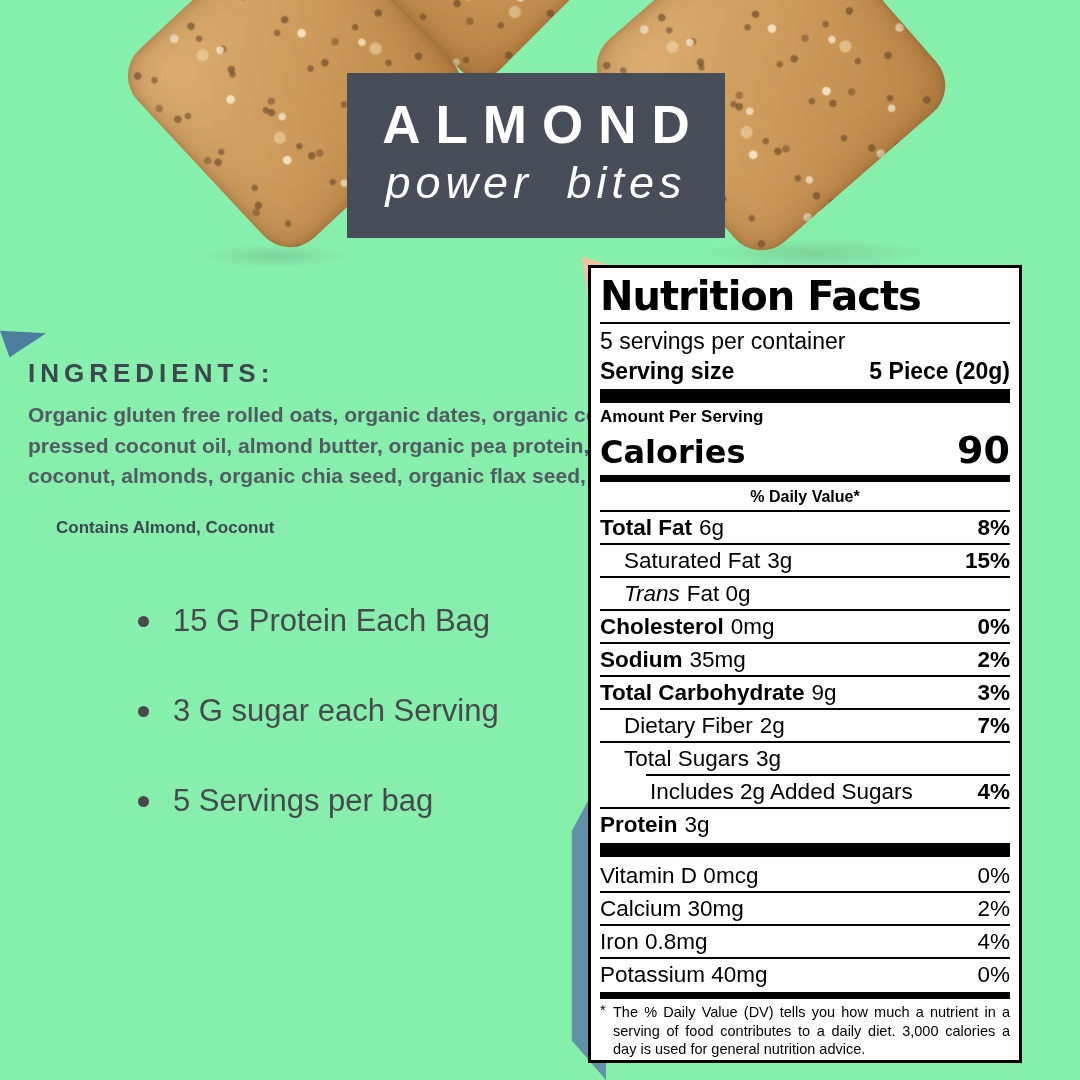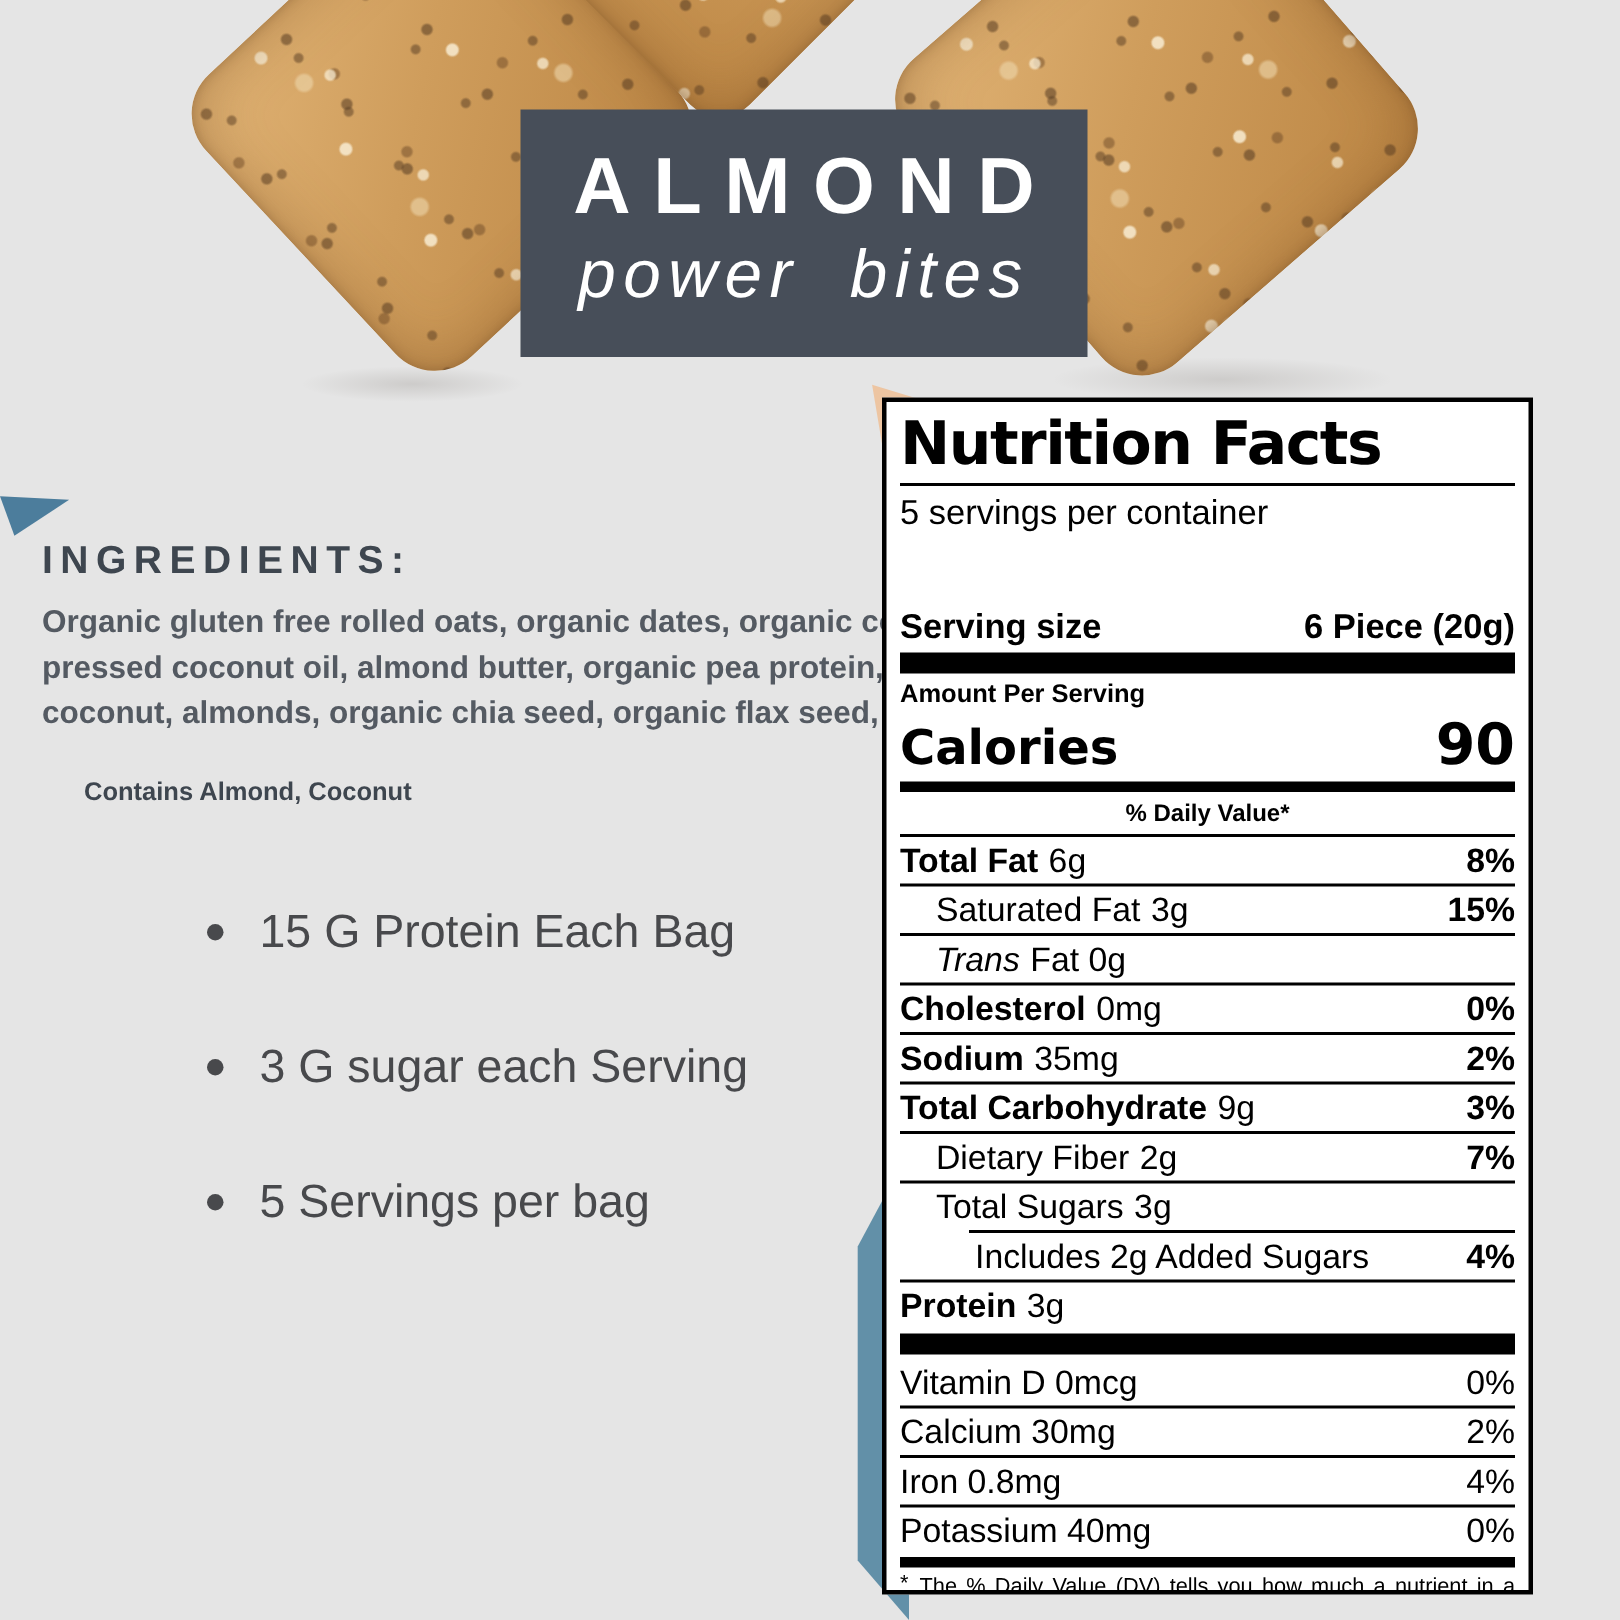--- a/index.html
+++ b/index.html
@@ -1,16 +1,16 @@
 <!DOCTYPE html>
 <html style="--banner-bg: #474E59; --ribbon-blue: #6290A8; --wedge-blue: #4C7D9C; --wedge-peach: #EDC5A2; --heading-dark: #3E464F; --body-gray: #545A62; --bullet-gray: #48494C; --bite-tan: #CF9D5C;"><head>
 <meta charset="utf-8">
 <style>
   html,body{margin:0;padding:0;background:#fff;}
-  .canvas{position:relative;width:1080px;height:1080px;background:#e5e5e5;overflow:hidden;
+  .canvas{position:relative;width:1080px;height:1080px;background:#86efac;overflow:hidden;
           font-family:"Liberation Sans",sans-serif;color:#000;}
 
   
   .bite{position:absolute;border-radius:36px;z-index:1;
     background-color:#cf9d5c;
     background-image:
       radial-gradient(circle at 23% 31%, rgba(84,58,34,.55) 0 3px, transparent 4.5px),
       radial-gradient(circle at 71% 19%, rgba(248,236,210,.85) 0 3.5px, transparent 5px),
       radial-gradient(circle at 43% 67%, rgba(84,58,34,.50) 0 2.5px, transparent 4px),
       radial-gradient(circle at 87% 61%, rgba(248,236,210,.75) 0 3px, transparent 4.5px),
@@ -62,21 +62,21 @@
 
   
   .nf{position:absolute;left:588px;top:265px;width:434px;height:798px;z-index:4;
       background:#fff;border:3px solid #000;box-sizing:border-box;padding:4px 9px;
       overflow:hidden;}
   .nf *{box-sizing:border-box;}
   .nf-title{margin:0;font-family:"DejaVu Sans",sans-serif;font-weight:700;font-size:40px;
       line-height:48px;letter-spacing:-1px;white-space:nowrap;}
   .nf-rule{height:2px;background:#000;margin:2px 0 3px 0;}
   .nf-serv{font-size:23px;line-height:29px;}
-  .nf-servsize{display:flex;justify-content:space-between;font-size:23px;line-height:30px;font-weight:700;margin-top:46px;}
+  .nf-servsize{display:flex;justify-content:space-between;font-size:23px;line-height:30px;font-weight:700;}
   .bar14{height:14px;background:#000;margin:3px 0;}
   .bar7 {height:7px;background:#000;margin:2px 0;}
   .nf-aps{font-size:17px;line-height:21px;font-weight:700;margin-top:2px;}
   .nf-calrow{display:flex;justify-content:space-between;align-items:baseline;height:46px;}
   .nf-cal{font-family:"DejaVu Sans",sans-serif;font-weight:700;font-size:32px;line-height:44px;}
   .nf-calval{font-family:"DejaVu Sans",sans-serif;font-weight:700;font-size:38px;line-height:46px;}
   .nf-dv{font-size:16px;line-height:22px;font-weight:700;text-align:center;padding:2px 0;}
   .hairline{height:2px;background:#000;}
   .hairline.inset{margin-left:46px;}
   .nf-row{display:flex;align-items:center;height:31px;font-size:22.5px;}
@@ -132,21 +132,21 @@
       <span>5 Servings per bag</span>
     </div>
   </div>
 
   <div class="nf">
     <h2 class="nf-title">Nutrition Facts</h2>
     <div class="nf-rule"></div>
     <div class="nf-serv">5 servings per container</div>
     <div class="nf-servsize">
       <span>Serving size</span>
-      <span>6 Piece (20g)</span>
+      <span>5 Piece (20g)</span>
     </div>
     <div class="bar14"></div>
     <div class="nf-aps">Amount Per Serving</div>
     <div class="nf-calrow">
       <span class="nf-cal">Calories</span>
       <span class="nf-calval">90</span>
     </div>
     <div class="bar7"></div>
     <div class="nf-dv">% Daily Value*</div>
 

